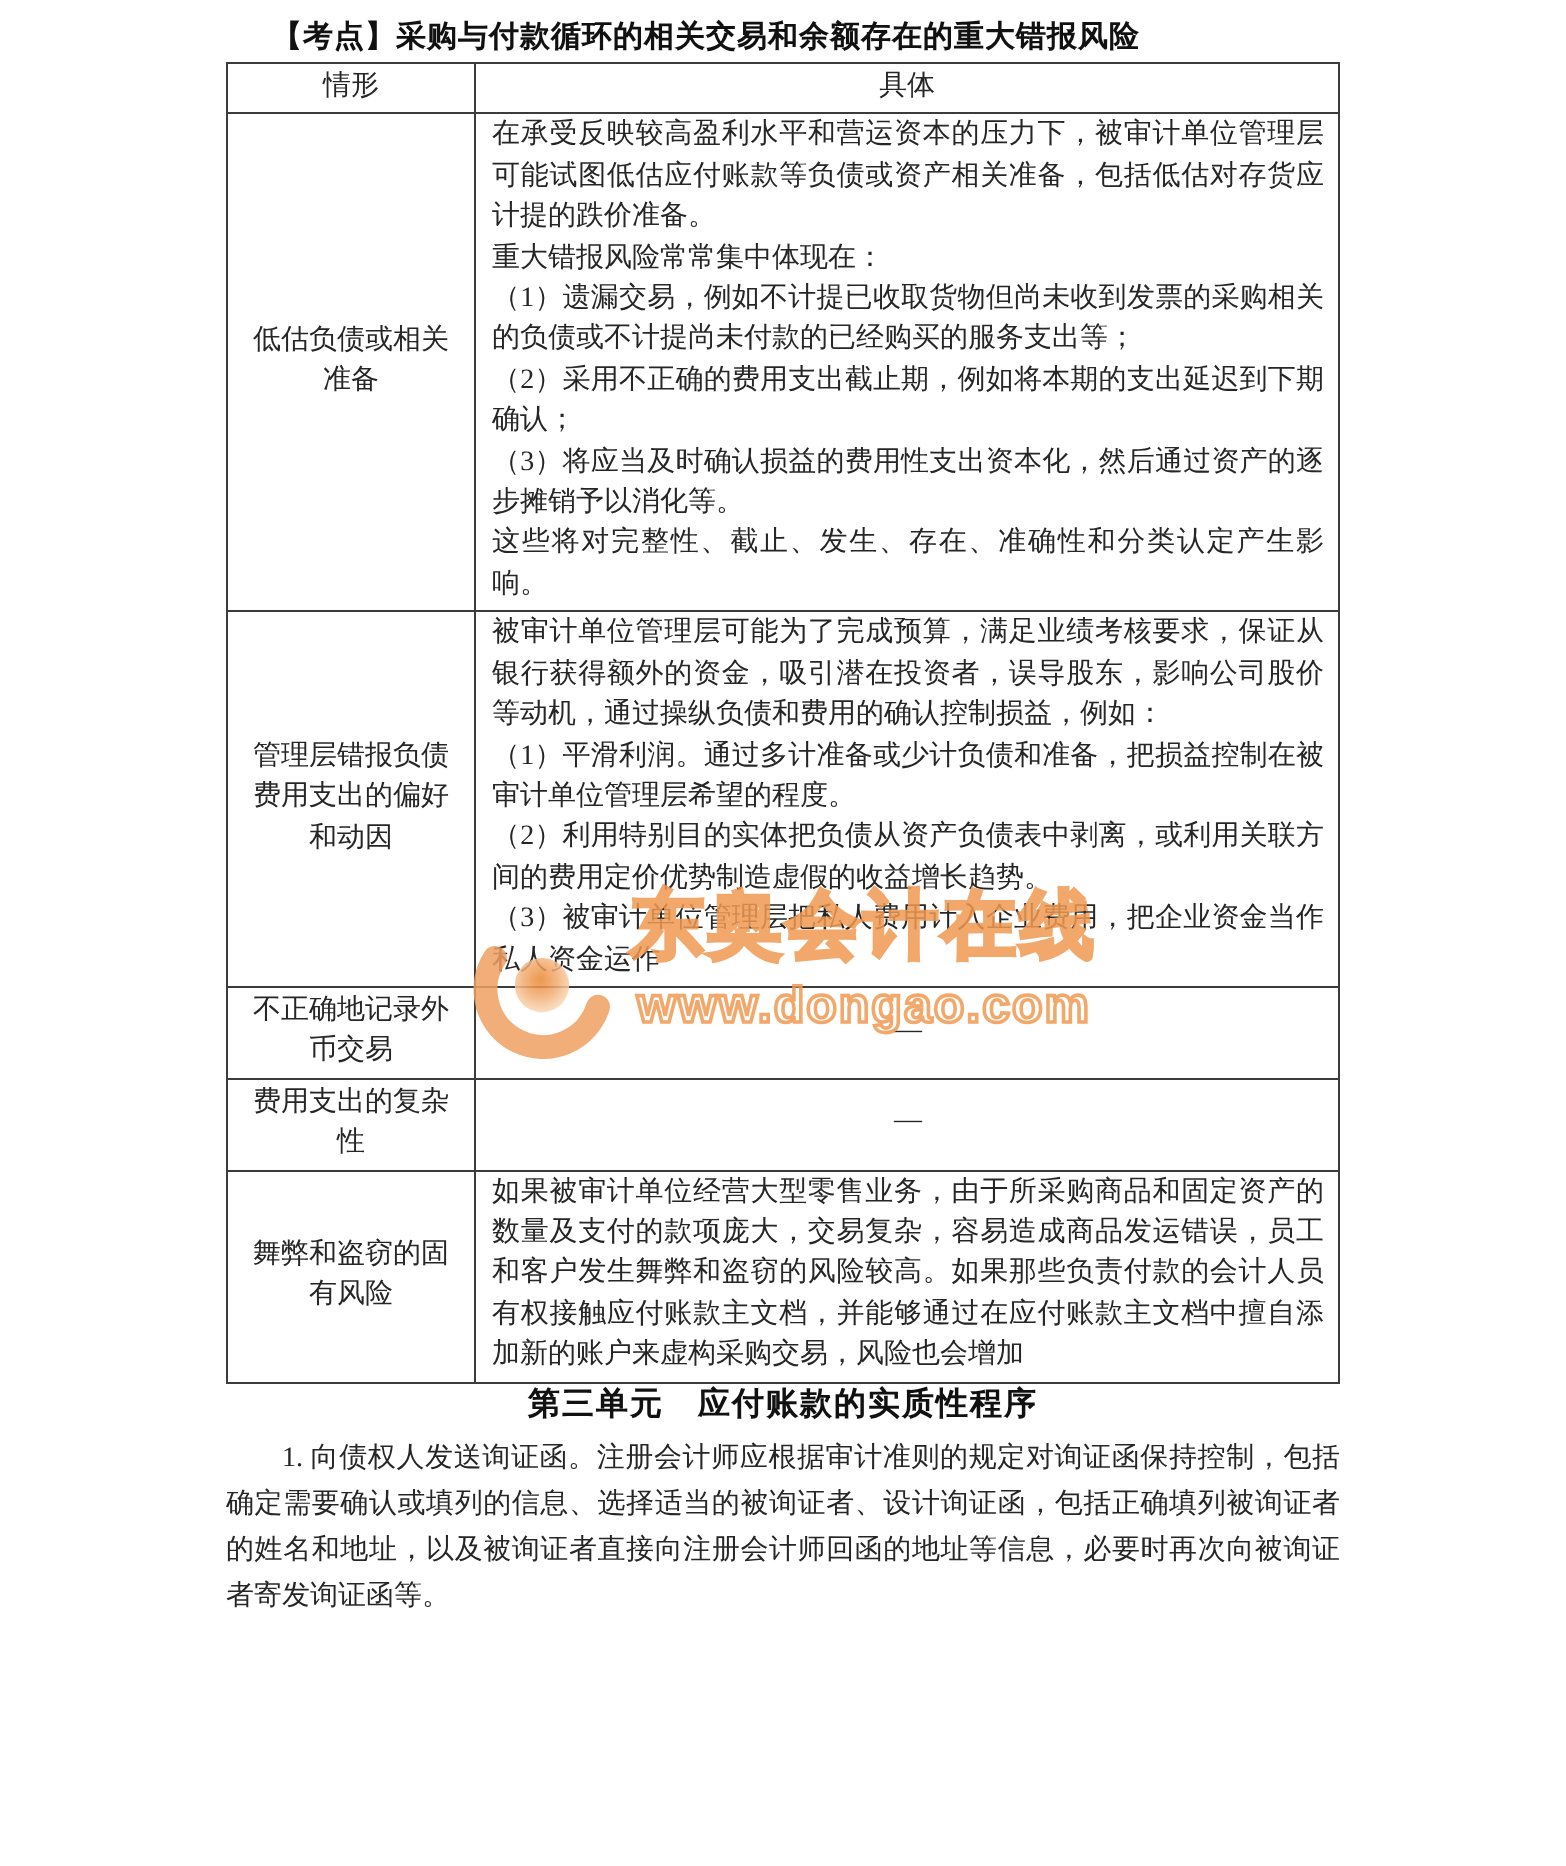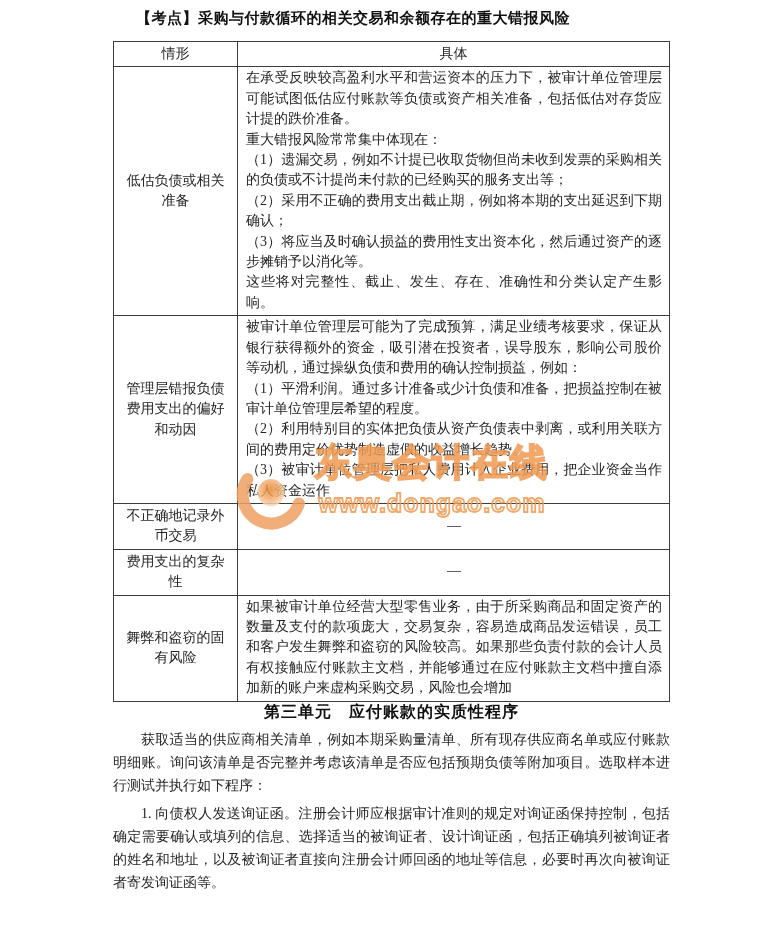--- a/index.html
+++ b/index.html
@@ -24,21 +24,21 @@
   .doc-title {
     margin-top: 9px;
     margin-left: 23px;
     font-family: "Liberation Sans", "DejaVu Sans", sans-serif;
     font-weight: bold;
     font-size: 15px;
     color: #111111;
     letter-spacing: 0.5px;
   }
   table.risk-table {
-    margin-top: 13px;
+    margin-top: 3px;
     width: 557px;
     border-collapse: collapse;
     table-layout: fixed;
   }
   .risk-table th, .risk-table td {
     border: 1px solid #3c3c3c;
     font-size: 14px;
     line-height: 20.4px;
     font-weight: normal;
     vertical-align: middle;
@@ -175,21 +175,20 @@
         <tr>
           <td class="cell-situation">舞弊和盗窃的固有风险</td>
           <td class="cell-detail">如果被审计单位经营大型零售业务，由于所采购商品和固定资产的数量及支付的款项庞大，交易复杂，容易造成商品发运错误，员工和客户发生舞弊和盗窃的风险较高。如果那些负责付款的会计人员有权接触应付账款主文档，并能够通过在应付账款主文档中擅自添加新的账户来虚构采购交易，风险也会增加</td>
         </tr>
       </tbody>
     </table>
 
     <div class="section-heading">第三单元　应付账款的实质性程序</div>
 
 
-    <p class="body-paragraph">获取适当的供应商相关清单，例如本期采购量清单、所有现存供应商名单或应付账款明细账。询问该清单是否完整并考虑该清单是否应包括预期负债等附加项目。选取样本进行测试并执行如下程序：</p>
     <p class="body-paragraph">1. 向债权人发送询证函。注册会计师应根据审计准则的规定对询证函保持控制，包括确定需要确认或填列的信息、选择适当的被询证者、设计询证函，包括正确填列被询证者的姓名和地址，以及被询证者直接向注册会计师回函的地址等信息，必要时再次向被询证者寄发询证函等。</p>
   </div>
 
   <div class="watermark">
     <svg class="wm-logo" viewBox="0 0 100 100" xmlns="http://www.w3.org/2000/svg">
       <defs>
         <radialGradient id="wmBall" cx="47%" cy="40%" r="65%">
           <stop offset="0%" stop-color="#e8872f"></stop>
           <stop offset="45%" stop-color="#f2a96d"></stop>
           <stop offset="100%" stop-color="#fbe2c7"></stop>

